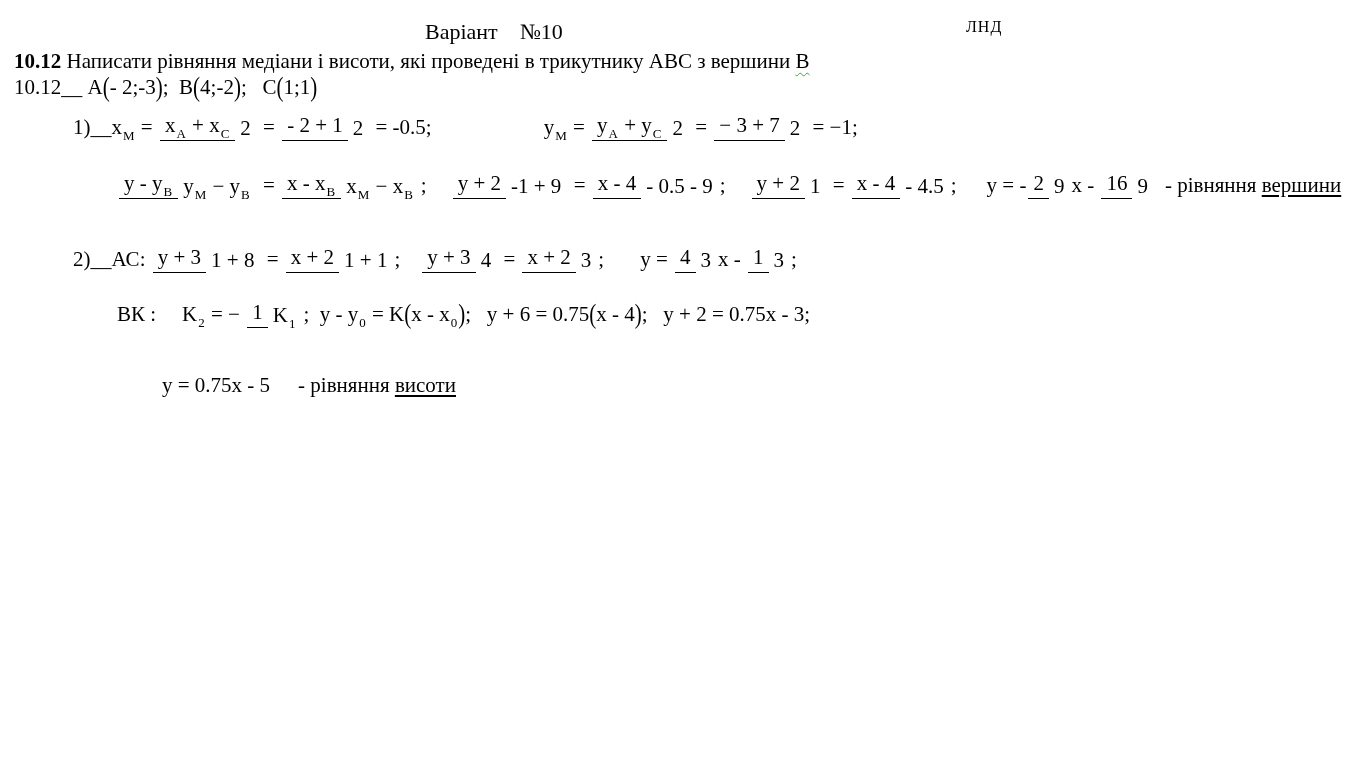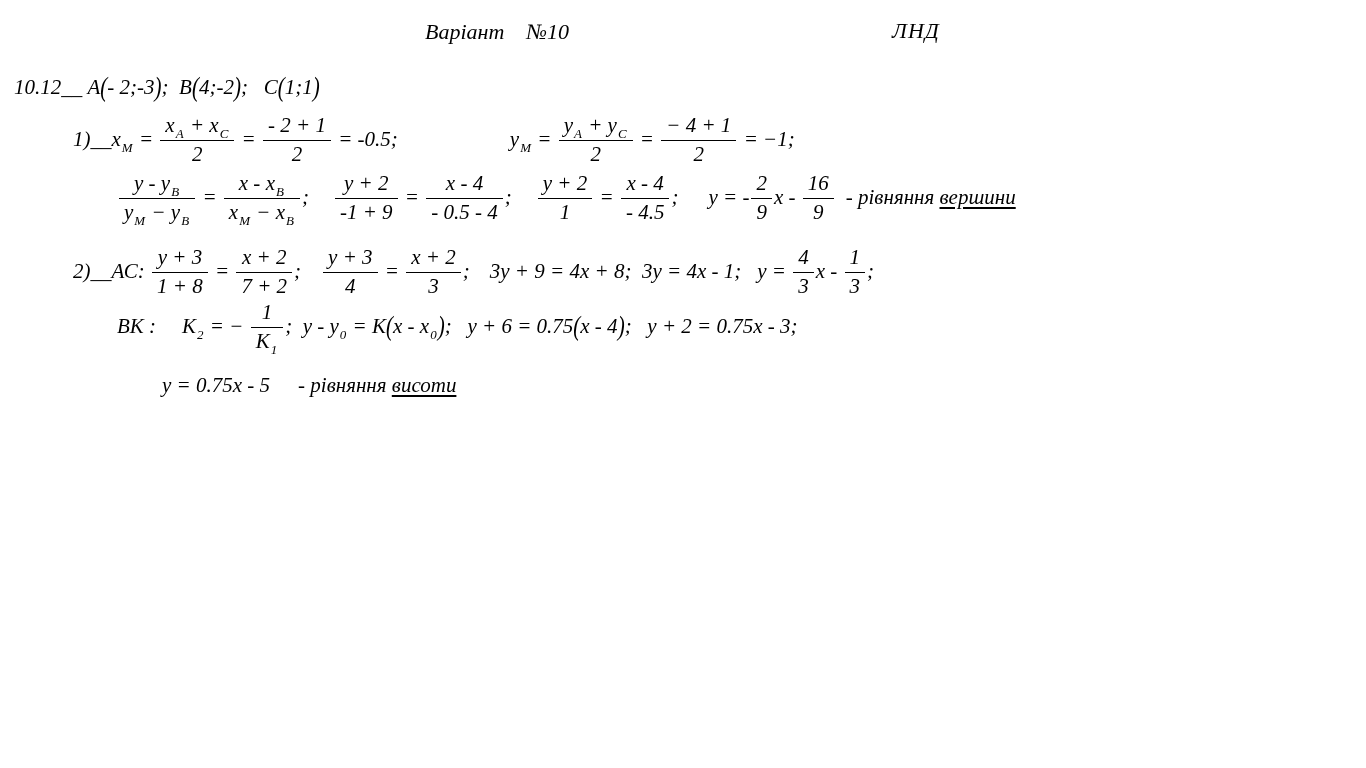--- a/index.html
+++ b/index.html
@@ -1,45 +1,46 @@
 <!DOCTYPE html>
 <html><head>
 <meta charset="utf-8">
 <style>
   * { margin:0; padding:0; box-sizing:border-box; }
   html,body { width:1366px; height:768px; background:#ffffff; overflow:hidden; }
   body { font-family:"Liberation Serif","DejaVu Serif",serif; color:#000; }
-  .page { position:relative; width:1366px; height:768px; background:#fff;font-style:italic; }
+  .page { position:relative; width:1366px; height:768px; background:#fff; }
   .hdr-variant { position:absolute; left:425px; top:19px; font-size:22px; white-space:pre; }
-  .hdr-org { position:absolute; left:892px; top:18px; font-size:22px; letter-spacing:1px; }
+  .hdr-org { position:absolute; left:966px; top:18px; font-size:16px; letter-spacing:1px; }
   .problem-line { position:absolute; left:14px; top:49px; font-size:21px; white-space:pre; }
   .bold { font-weight:bold; }
   .squiggle {
     text-decoration-line: underline;
     text-decoration-style: wavy;
     text-decoration-color:#3aa43a;
     text-decoration-thickness:1px;
     text-underline-offset:4px;
   }
   .eq-row { position:absolute; display:flex; align-items:center; font-size:21px; line-height:1.12; }
   .tok { white-space:pre; }
   .ssub { font-size:13px; position:relative; top:6px; line-height:0; padding:0 1px; white-space:pre; }
-  .frac { display:inline-flex; flex-direction:column; align-items:stretch; text-align:center; margin:0 2px; }
+  .frac { display:inline-flex; flex-direction:row; align-items:stretch; text-align:center; margin:0 2px; }
   .frac > .num { border-bottom:1.6px solid #000; padding:0 5px 2px; display:flex; align-items:center; justify-content:center; white-space:pre; }
   .frac > .den { padding:2px 5px 0; display:flex; align-items:center; justify-content:center; white-space:pre; }
   .spacer { display:inline-block; height:1px; flex:0 0 auto; }
   .ulw { text-decoration:underline; text-underline-offset:3px; white-space:pre; }
   .bigp { display:inline-block; transform:scaleY(1.32); transform-origin:50% 55%; white-space:pre; }
 </style>
 </head>
 <body>
 
 <div class="page">
   <div class="hdr-variant">Варіант    №10</div>
   <div class="hdr-org">ЛНД</div>
+  <div class="problem-line"><span class="bold">10.12</span><span> Написати рівняння медіани і висоти, які проведені в трикутнику АВС з вершини </span><span class="squiggle">В</span></div>
   <div id="equation-rows">
       <div class="eq-row" style="left: 14px; top: 76px;">
         <span class="tok">10.12</span>
         <span class="tok">__</span>
         <span class="tok"> А</span>
         <span class="bigp">(</span>
         <span class="tok">- 2;-3</span>
         <span class="bigp">)</span>
         <span class="tok">;  В</span>
         <span class="bigp">(</span>
@@ -67,21 +68,21 @@
         <span class="tok"> = -0.5;</span>
         <span class="spacer" style="width: 112px;"></span>
         <span class="tok"><span>y</span><span class="ssub">М</span></span>
         <span class="tok"> = </span>
         <span class="frac">
           <span class="num"><span class="tok"><span>y</span><span class="ssub">А</span></span><span class="tok"> + </span><span class="tok"><span>y</span><span class="ssub">С</span></span></span>
           <span class="den"><span class="tok">2</span></span>
         </span>
         <span class="tok"> = </span>
         <span class="frac">
-          <span class="num"><span class="tok">− 4 + 1</span></span>
+          <span class="num"><span class="tok">− 3 + 7</span></span>
           <span class="den"><span class="tok">2</span></span>
         </span>
         <span class="tok"> = −1;</span>
       </div>
       <div class="eq-row" style="left: 117px; top: 172px;">
         <span class="frac">
           <span class="num"><span class="tok">y - </span><span class="tok"><span>y</span><span class="ssub">В</span></span></span>
           <span class="den"><span class="tok"><span>y</span><span class="ssub">М</span></span><span class="tok"> − </span><span class="tok"><span>y</span><span class="ssub">В</span></span></span>
         </span>
         <span class="tok"> = </span>
@@ -91,21 +92,21 @@
         </span>
         <span class="tok">;</span>
         <span class="spacer" style="width: 24px;"></span>
         <span class="frac">
           <span class="num"><span class="tok">y + 2</span></span>
           <span class="den"><span class="tok">-1 + 9</span></span>
         </span>
         <span class="tok"> = </span>
         <span class="frac">
           <span class="num"><span class="tok">x - 4</span></span>
-          <span class="den"><span class="tok">- 0.5 - 4</span></span>
+          <span class="den"><span class="tok">- 0.5 - 9</span></span>
         </span>
         <span class="tok">;</span>
         <span class="spacer" style="width: 24px;"></span>
         <span class="frac">
           <span class="num"><span class="tok">y + 2</span></span>
           <span class="den"><span class="tok">1</span></span>
         </span>
         <span class="tok"> = </span>
         <span class="frac">
           <span class="num"><span class="tok">x - 4</span></span>
@@ -131,36 +132,35 @@
         <span class="tok">2)</span>
         <span class="tok">__</span>
         <span class="tok">АС: </span>
         <span class="frac">
           <span class="num"><span class="tok">y + 3</span></span>
           <span class="den"><span class="tok">1 + 8</span></span>
         </span>
         <span class="tok"> = </span>
         <span class="frac">
           <span class="num"><span class="tok">x + 2</span></span>
-          <span class="den"><span class="tok">7 + 2</span></span>
+          <span class="den"><span class="tok">1 + 1</span></span>
         </span>
         <span class="tok">;</span>
         <span class="spacer" style="width: 20px;"></span>
         <span class="frac">
           <span class="num"><span class="tok">y + 3</span></span>
           <span class="den"><span class="tok">4</span></span>
         </span>
         <span class="tok"> = </span>
         <span class="frac">
           <span class="num"><span class="tok">x + 2</span></span>
           <span class="den"><span class="tok">3</span></span>
         </span>
         <span class="tok">;</span>
         <span class="spacer" style="width: 20px;"></span>
-        <span class="tok">3y + 9 = 4x + 8;  3y = 4x - 1;</span>
         <span class="spacer" style="width: 16px;"></span>
         <span class="tok">y = </span>
         <span class="frac">
           <span class="num"><span class="tok">4</span></span>
           <span class="den"><span class="tok">3</span></span>
         </span>
         <span class="tok">x - </span>
         <span class="frac">
           <span class="num"><span class="tok">1</span></span>
           <span class="den"><span class="tok">3</span></span>

